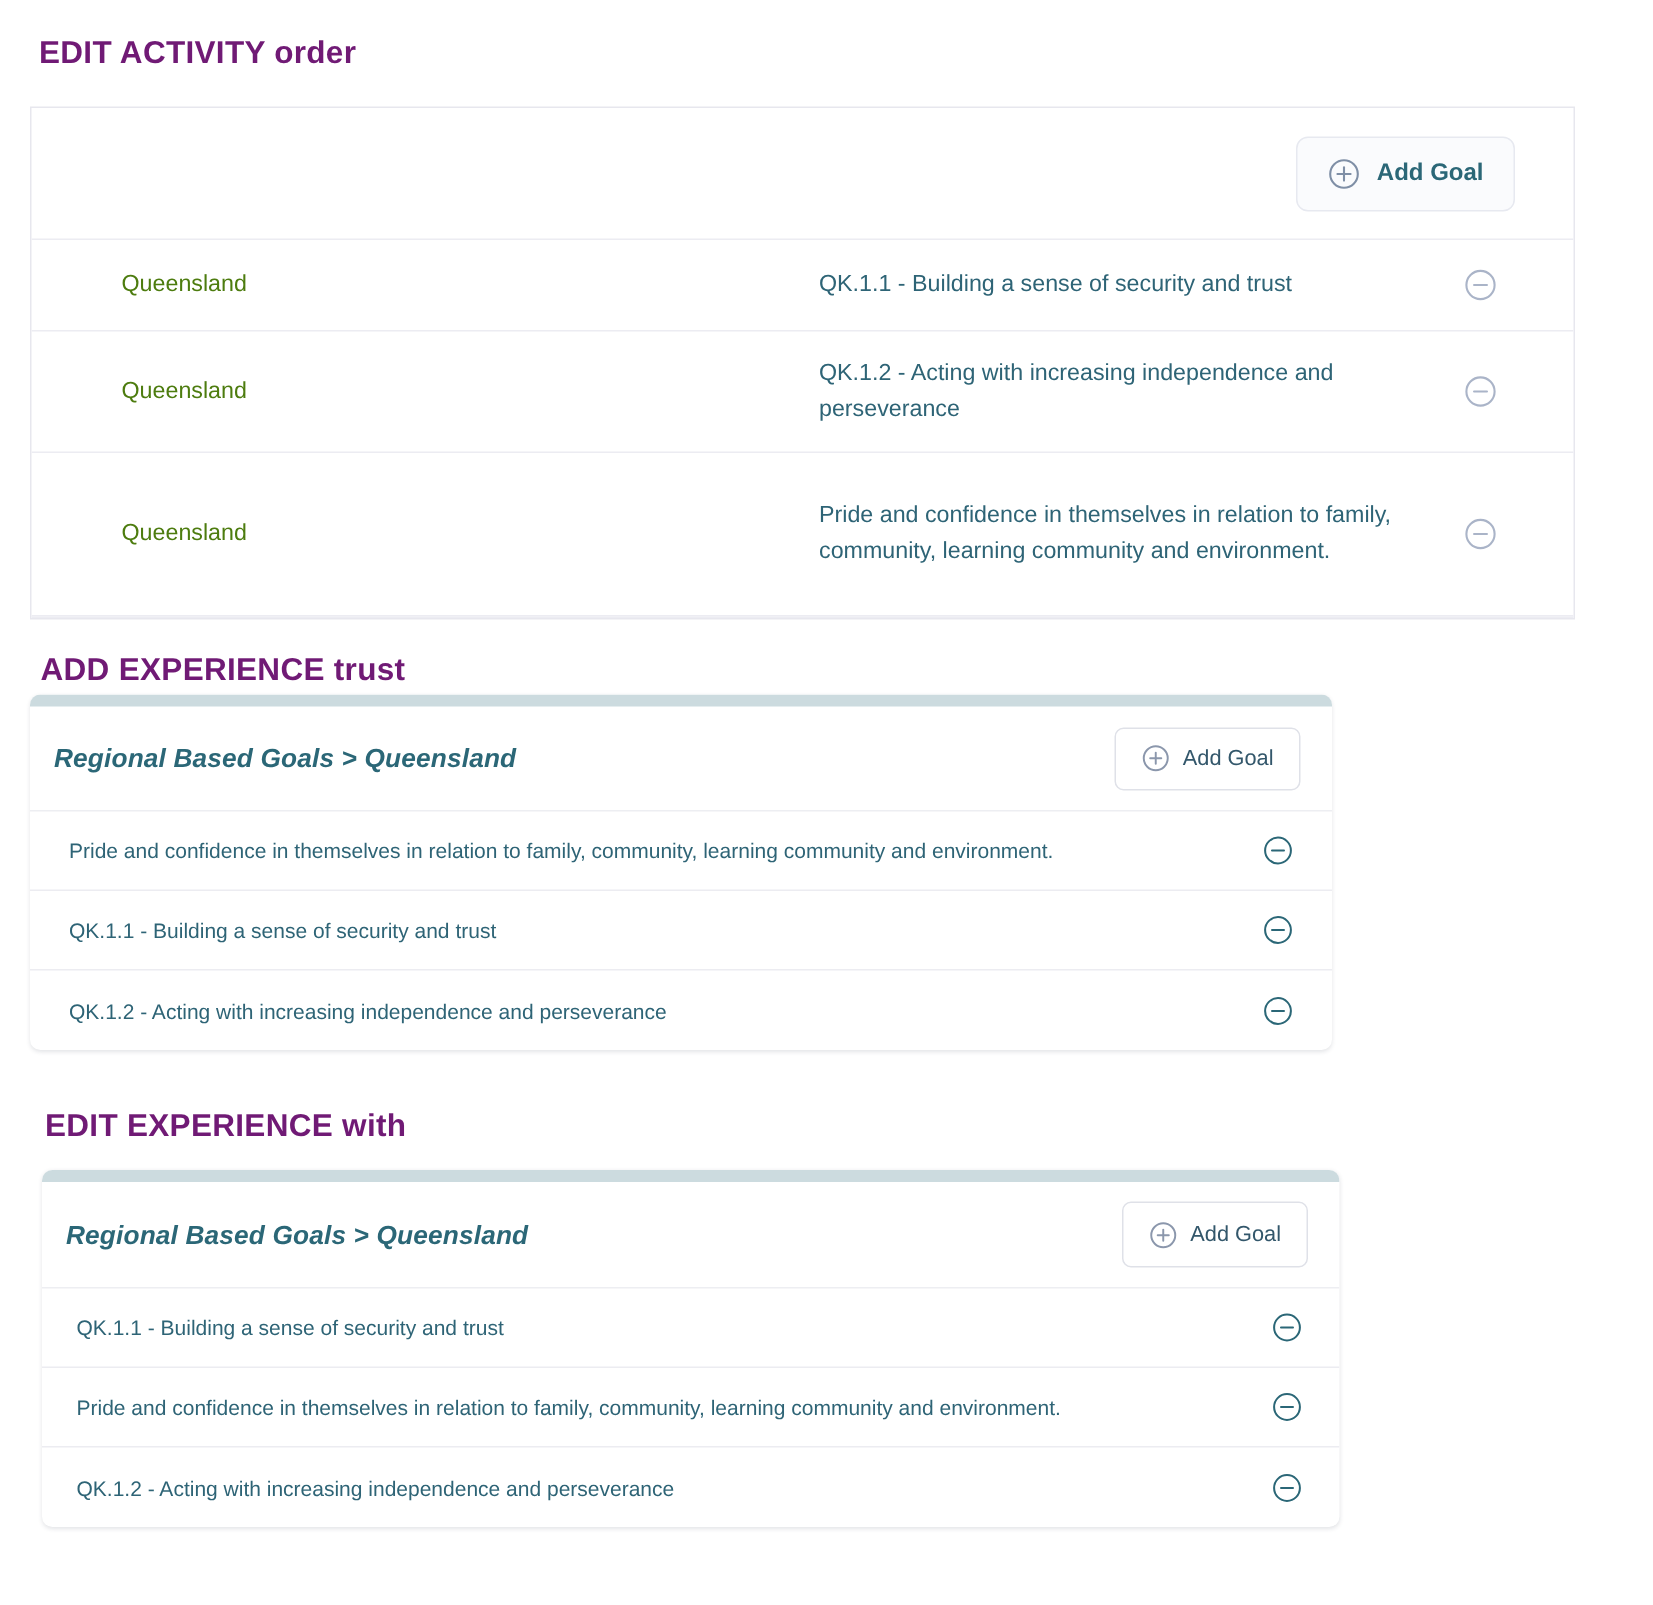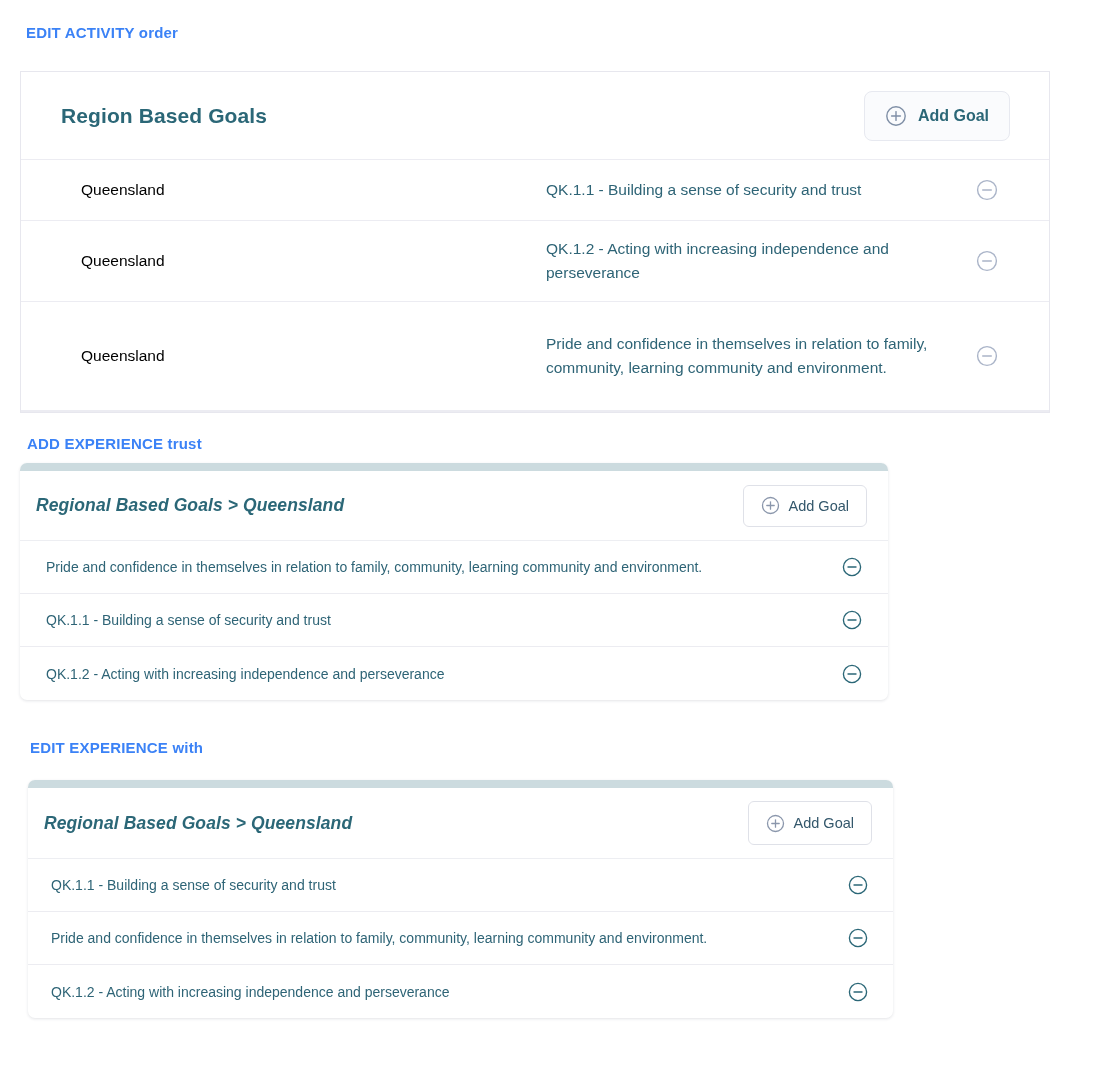--- a/index.html
+++ b/index.html
@@ -9,23 +9,23 @@
     background: #ffffff;
     font-family: "Liberation Sans", sans-serif;
     -webkit-font-smoothing: antialiased;
   }
 
   .page { position: relative; width: 1102px; height: 1070px; overflow: hidden; }
 
   
   .section-caption {
     position: absolute;
-    font-size: 15px;
+    font-size: 21px;
     font-weight: bold;
-    color: #3b82f6;
+    color: #701a75;
     letter-spacing: .2px;
     white-space: nowrap;
   }
 
   
   .card-one {
     position: absolute;
     left: 20px; top: 71px;
     width: 1030px; height: 342px;
     background: #ffffff;
@@ -58,21 +58,21 @@
 
   .c1-row {
     display: flex; align-items: center;
     min-height: 60px;
     border-bottom: 1px solid #ececf2;
     position: relative;
   }
   .c1-row:last-child { border-bottom: none; }
   .c1-region {
     position: absolute; left: 60px;
-    font-size: 15.5px; color: #000000;
+    font-size: 15.5px; color: #4d7c0f;
   }
   .c1-goal {
     position: absolute; left: 525px; width: 420px;
     font-size: 15.5px; color: #2e6476; line-height: 24px;
   }
   .c1-remove {
     position: absolute; right: 51px;
     width: 22px; height: 22px;
     cursor: pointer;
   }
@@ -141,21 +141,20 @@
 </head>
 <body>
 
 <div class="page">
 
   <div class="section-caption" style="left:26px; top:24px;">EDIT ACTIVITY order</div>
 
   <div class="card-one">
 
     <div class="c1-header">
-      <div class="c1-title">Region Based Goals</div>
 
       <div class="c1-addbtn">
         <span>
           <svg width="22" height="22" viewBox="0 0 22 22">
             <circle cx="11" cy="11" r="9.2" fill="none" stroke="#7f8fa6" stroke-width="1.4"></circle>
             <line x1="11" y1="6.6" x2="11" y2="15.4" stroke="#7f8fa6" stroke-width="1.4" stroke-linecap="round"></line>
             <line x1="6.6" y1="11" x2="15.4" y2="11" stroke="#7f8fa6" stroke-width="1.4" stroke-linecap="round"></line>
           </svg>
         </span>
         <span class="lbl">Add Goal</span>

